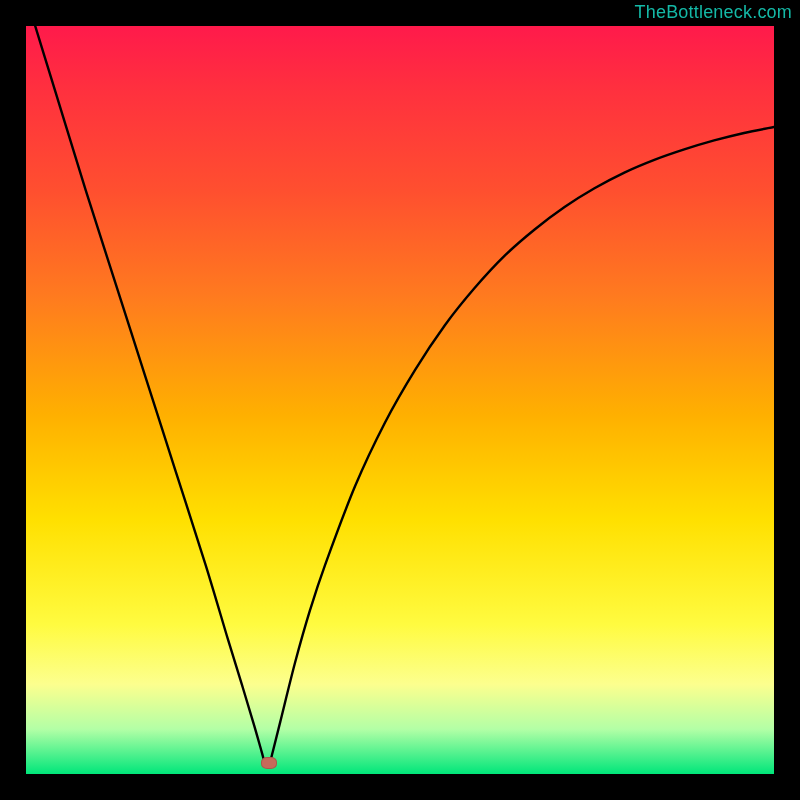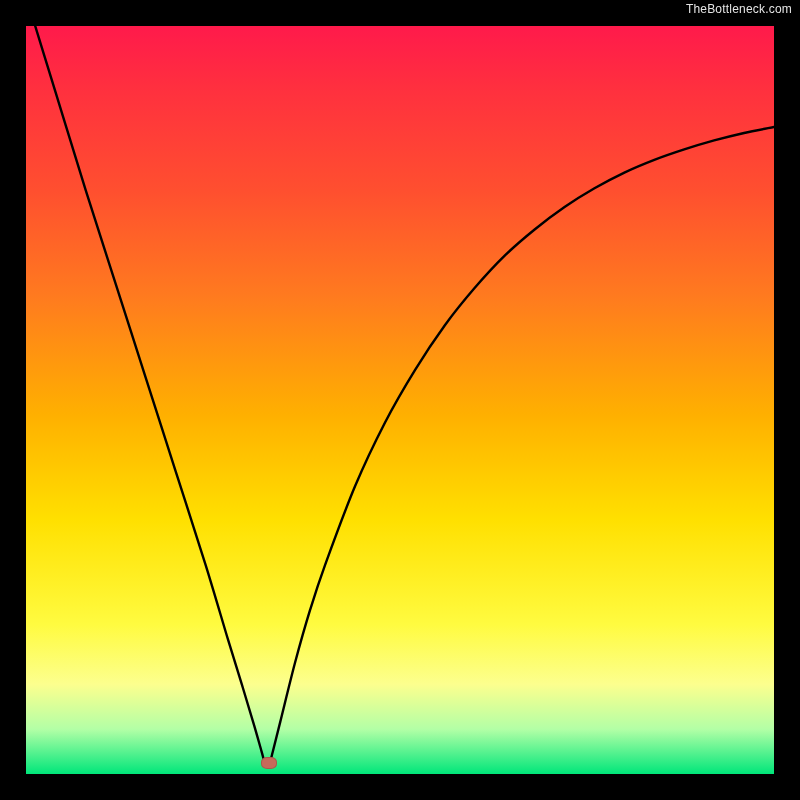--- a/index.html
+++ b/index.html
@@ -48,22 +48,22 @@
     width: 16px;
     height: 12px;
     border-radius: 6px / 5px;
     background: #c76a5a;
     box-shadow: 0 0 0 1px rgba(0,0,0,0.15) inset;
   }
   .attribution {
     position: absolute;
     top: 2px;
     right: 8px;
-    color: #e5e5e5;
-    font-size: 12px;
+    color: #14b8a6;
+    font-size: 18px;
     letter-spacing: 0.2px;
     user-select: none;
   }
 </style>
 </head>
 <body>
 <div class="outer">
 
   <div class="attribution">TheBottleneck.com</div>
 

